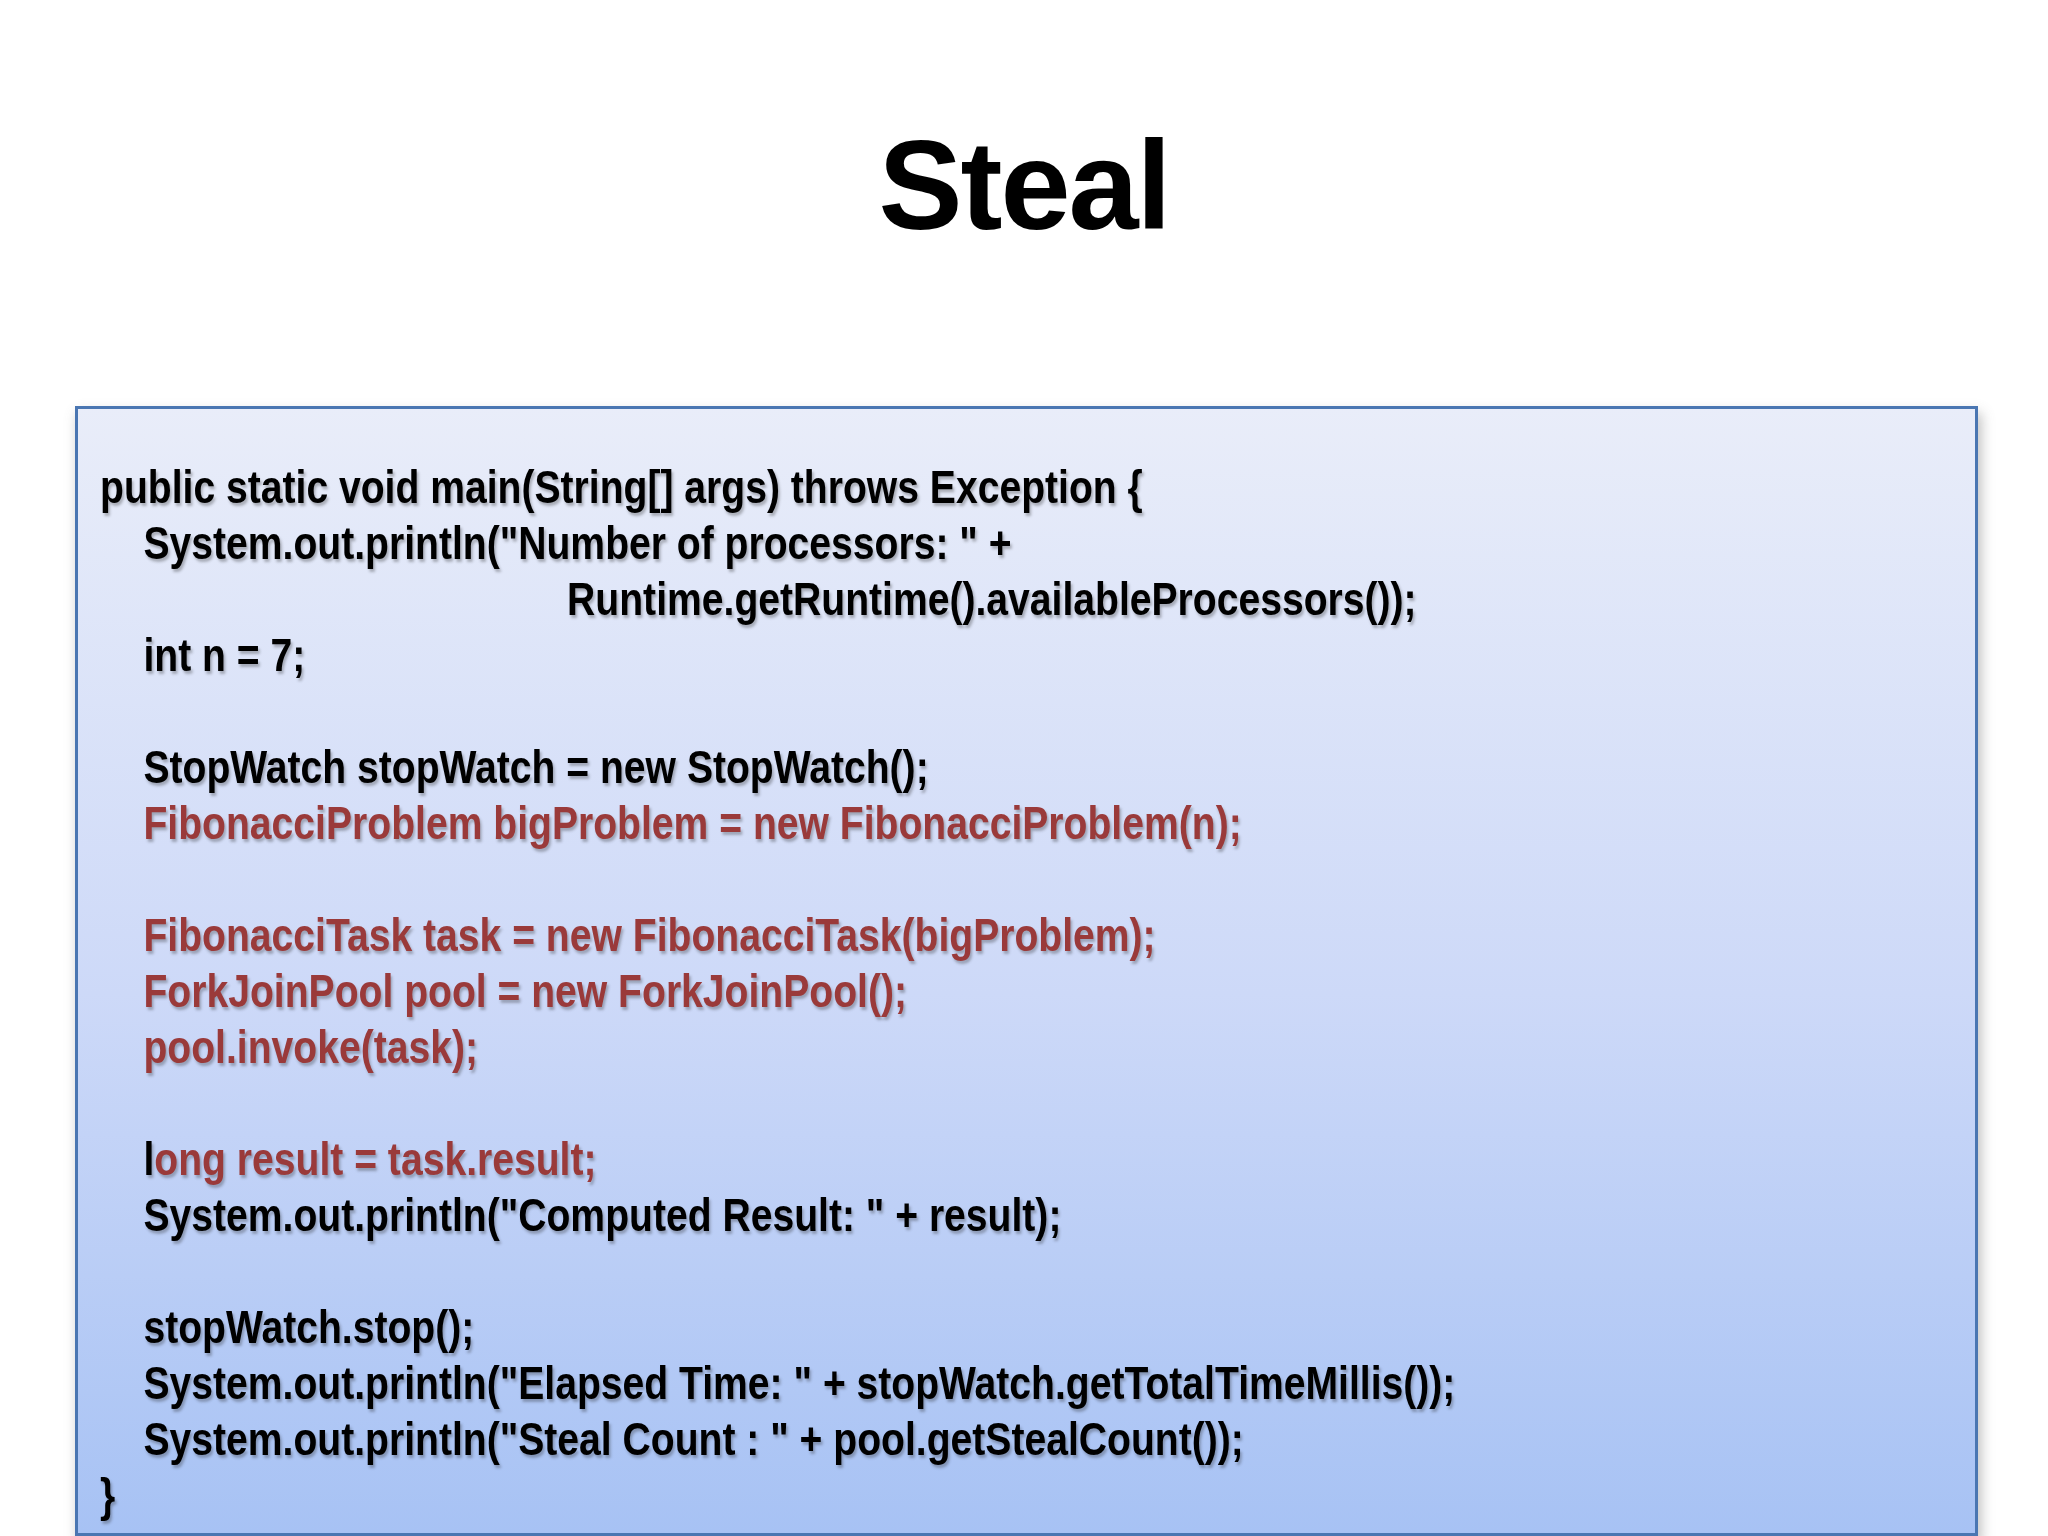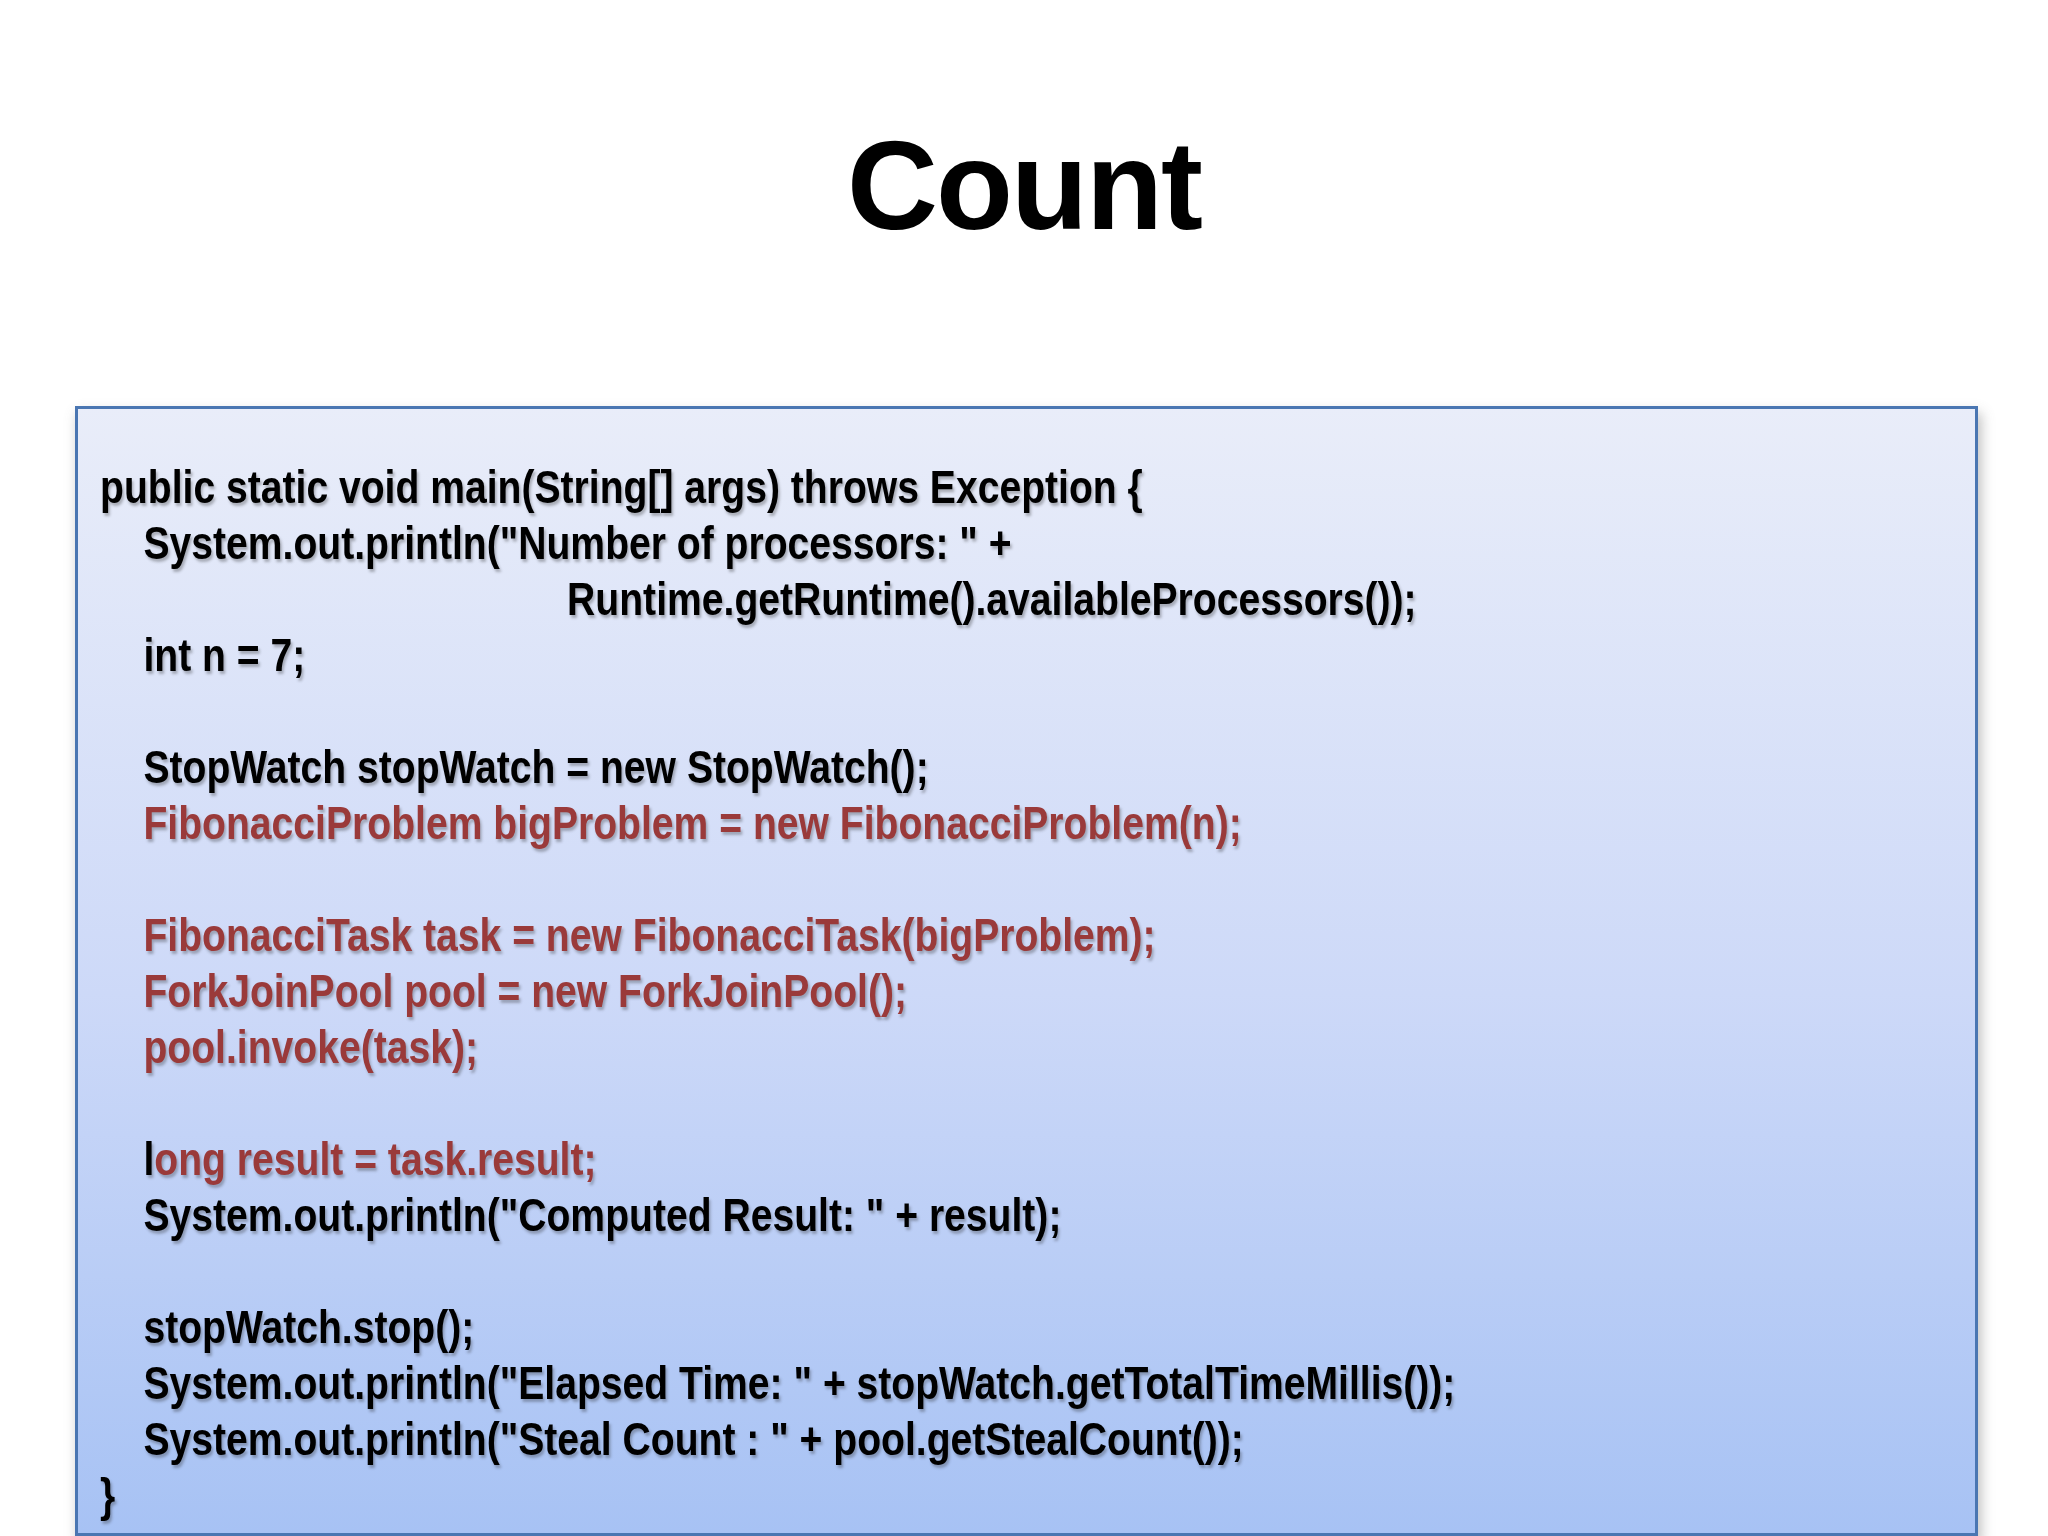--- a/index.html
+++ b/index.html
@@ -64,21 +64,21 @@
     white-space: pre;
     min-height: 56px;
   }
   .seg-default { color: var(--code-default); }
   .seg-highlight { color: var(--code-highlight); }
 </style>
 </head>
 <body>
 
 <div class="slide">
-  <div class="slide-title">Count</div>
+  <div class="slide-title">Steal</div>
 
   <div class="code-box">
     <div class="code-content">
         <div class="code-line"><span class="seg-default">public static void main(String[] args) throws Exception {</span></div>
         <div class="code-line"><span class="seg-default">    System.out.println("Number of processors: " +</span></div>
         <div class="code-line"><span class="seg-default">                                           Runtime.getRuntime().availableProcessors());</span></div>
         <div class="code-line"><span class="seg-default">    int n = 7;</span></div>
         <div class="code-line">&nbsp;</div>
         <div class="code-line"><span class="seg-default">    StopWatch stopWatch = new StopWatch();</span></div>
         <div class="code-line"><span class="seg-default">    </span><span class="seg-highlight">FibonacciProblem bigProblem = new FibonacciProblem(n);</span></div>

